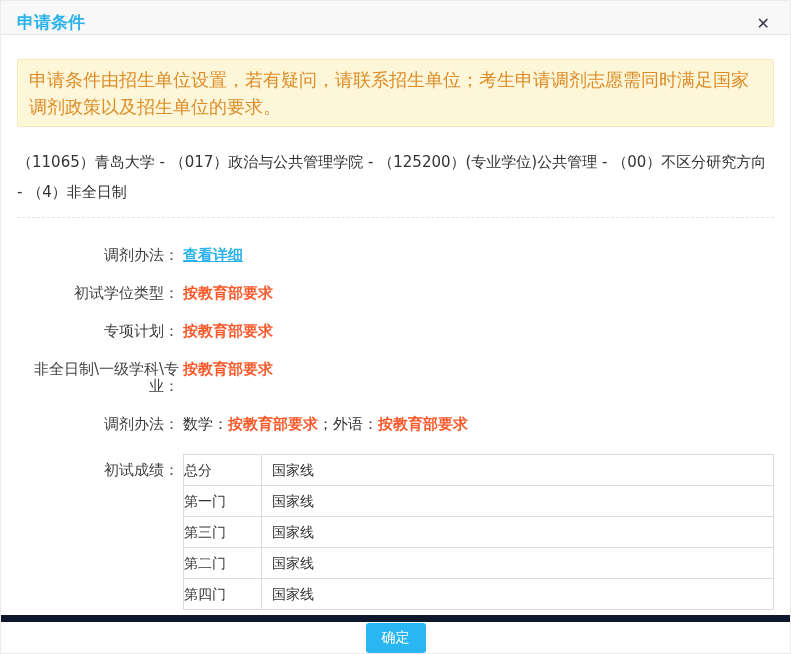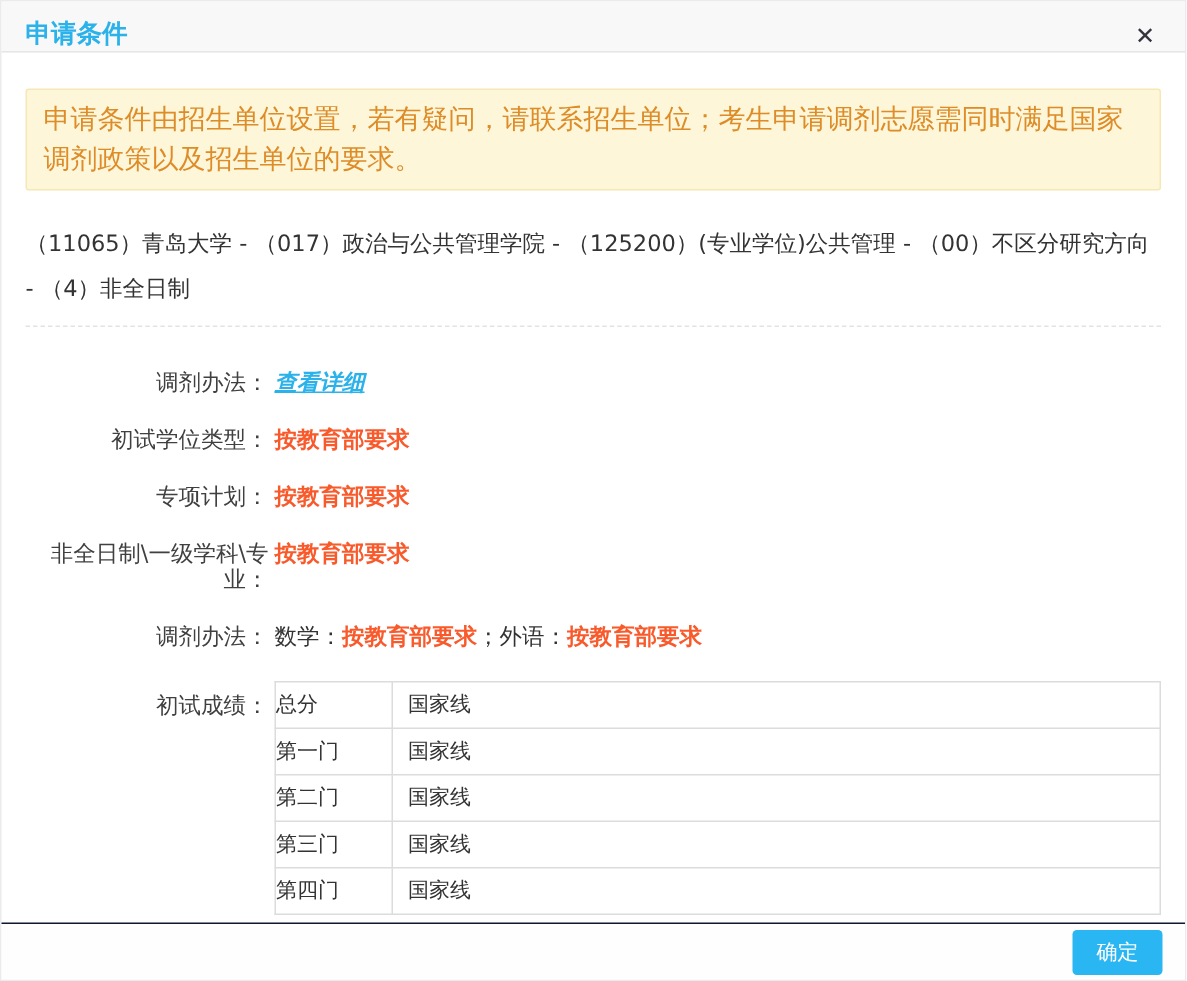--- a/index.html
+++ b/index.html
@@ -74,21 +74,20 @@
     color: #404040;
   }
   .form-value { margin-left: 4px; color: #333; }
   .muted { color: #666; }
   .em-red { color: #f95a2c; font-weight: bold; }
   a.detail-link {
     color: #2bb2ea;
     font-weight: bold;
     text-decoration: underline;
     cursor: pointer;
-    font-style: italic;
   }
   .row-scores { margin-bottom: 0; }
   .row-scores .form-label { padding-top: 8px; }
   
   .scores-table {
     border-collapse: collapse;
     margin-left: 4px;
     width: 595px;
     table-layout: fixed;
   }
@@ -98,23 +97,23 @@
     font-size: 14px;
     color: #333;
     padding: 0 10px;
   }
   .scores-table td.c1 { width: 78px; text-align: left; padding: 0; }
   
   .dlg-footer {
     position: absolute;
     left: 0; right: 0; bottom: 0;
     height: 38px;
-    border-top: 1px solid #0f172a;
+    border-top: 7px solid #0f172a;
     background: #fefefe;
-    display: flex; align-items: center; justify-content: flex-end;
+    display: flex; align-items: center; justify-content: center;
     padding: 0 15px;
   }
   .confirm-btn {
     background: #29b6f2;
     color: #fff;
     border: none;
     border-radius: 3px;
     font-size: 14px;
     font-family: inherit;
     padding: 6px 16px;
@@ -178,25 +177,25 @@
           <tbody>
             <tr>
               <td class="c1">总分</td>
               <td class="c2">国家线</td>
             </tr>
             <tr>
               <td class="c1">第一门</td>
               <td class="c2">国家线</td>
             </tr>
             <tr>
+              <td class="c1">第三门</td>
+              <td class="c2">国家线</td>
+            </tr>
+            <tr>
               <td class="c1">第二门</td>
-              <td class="c2">国家线</td>
-            </tr>
-            <tr>
-              <td class="c1">第三门</td>
               <td class="c2">国家线</td>
             </tr>
             <tr>
               <td class="c1">第四门</td>
               <td class="c2">国家线</td>
             </tr>
           </tbody>
         </table>
       </div>
 

